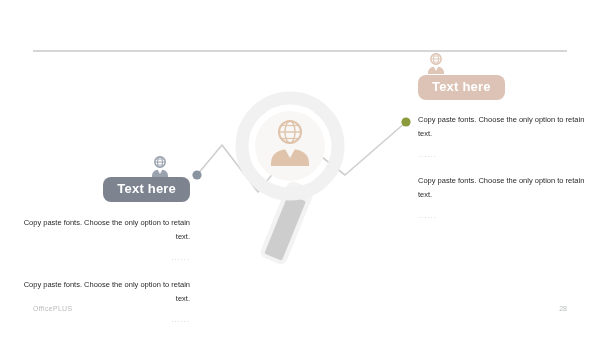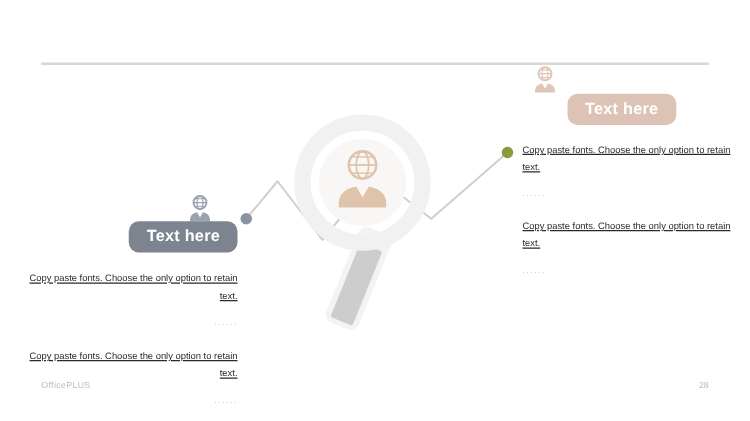--- a/index.html
+++ b/index.html
@@ -71,34 +71,32 @@
   .badge {
     display: inline-block;
     border-radius: 8px;
     color: #ffffff;
     font-size: 13px;
     font-weight: bold;
     letter-spacing: 0.2px;
     padding: 5px 14px 6px 14px;
     line-height: 14px;
     white-space: nowrap;
-    margin-left: 36px;
   }
   .badge.gray  { background: #7d8490; }
   .badge.tan   { background: #dcc3b5; }
 
   .callout.left .badge-wrap  { margin-top: -2px; }
   .callout.right .badge-wrap { margin-top: -1px; }
 
   .para {
     font-size: 7.5px;
     line-height: 14px;
     color: #2a2a2a;
     margin-top: 14px;
-    text-decoration: underline;
   }
   .callout.right .para { margin-top: 13px; }
 
   .dots {
     font-size: 7.5px;
     line-height: 13px;
     color: #c9c9c9;
     letter-spacing: 1px;
     margin-top: 7px;
   }

